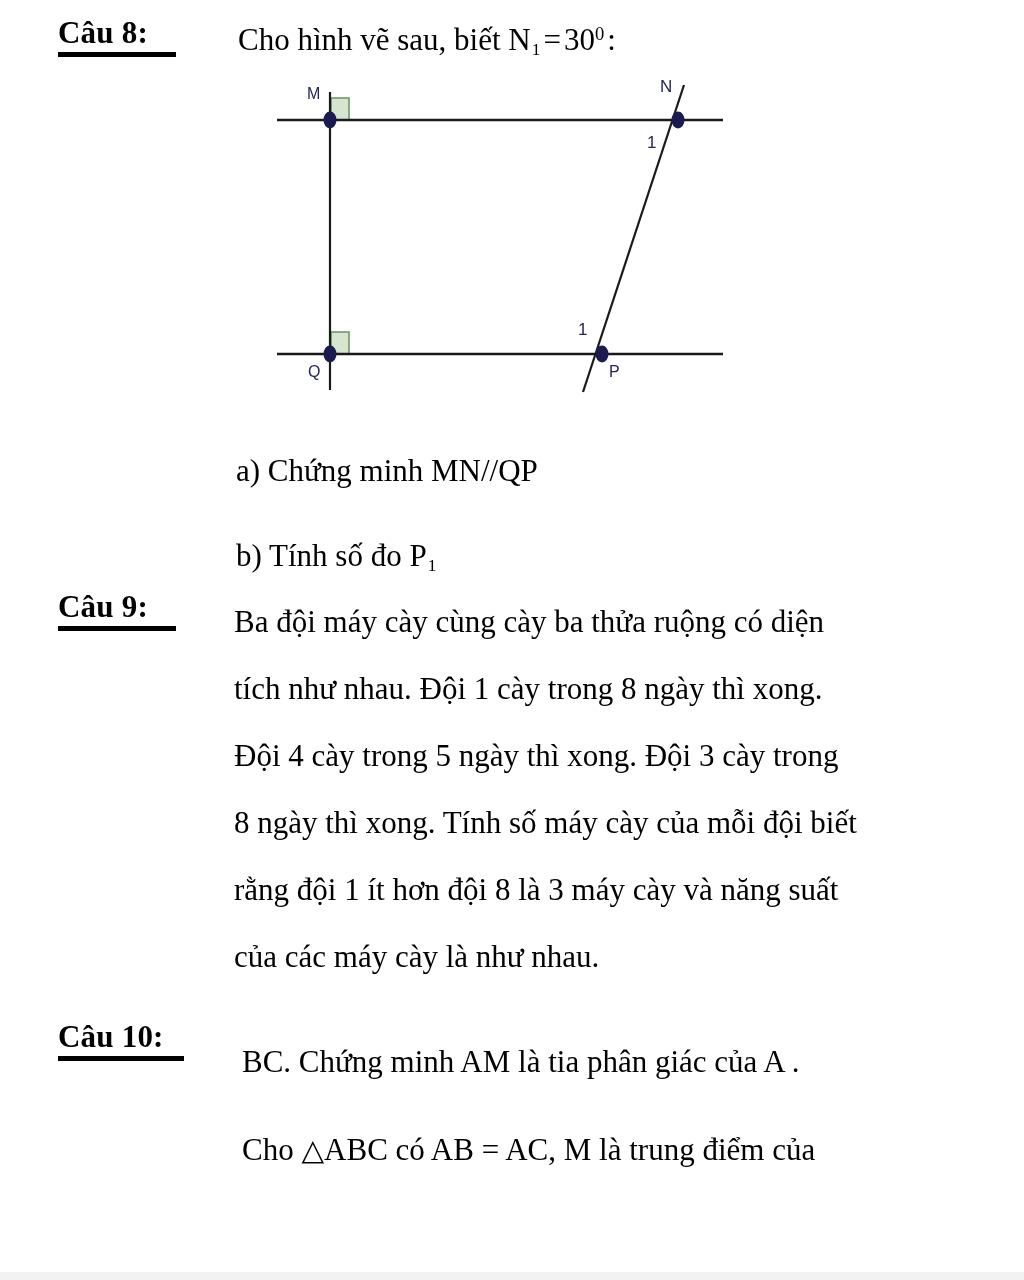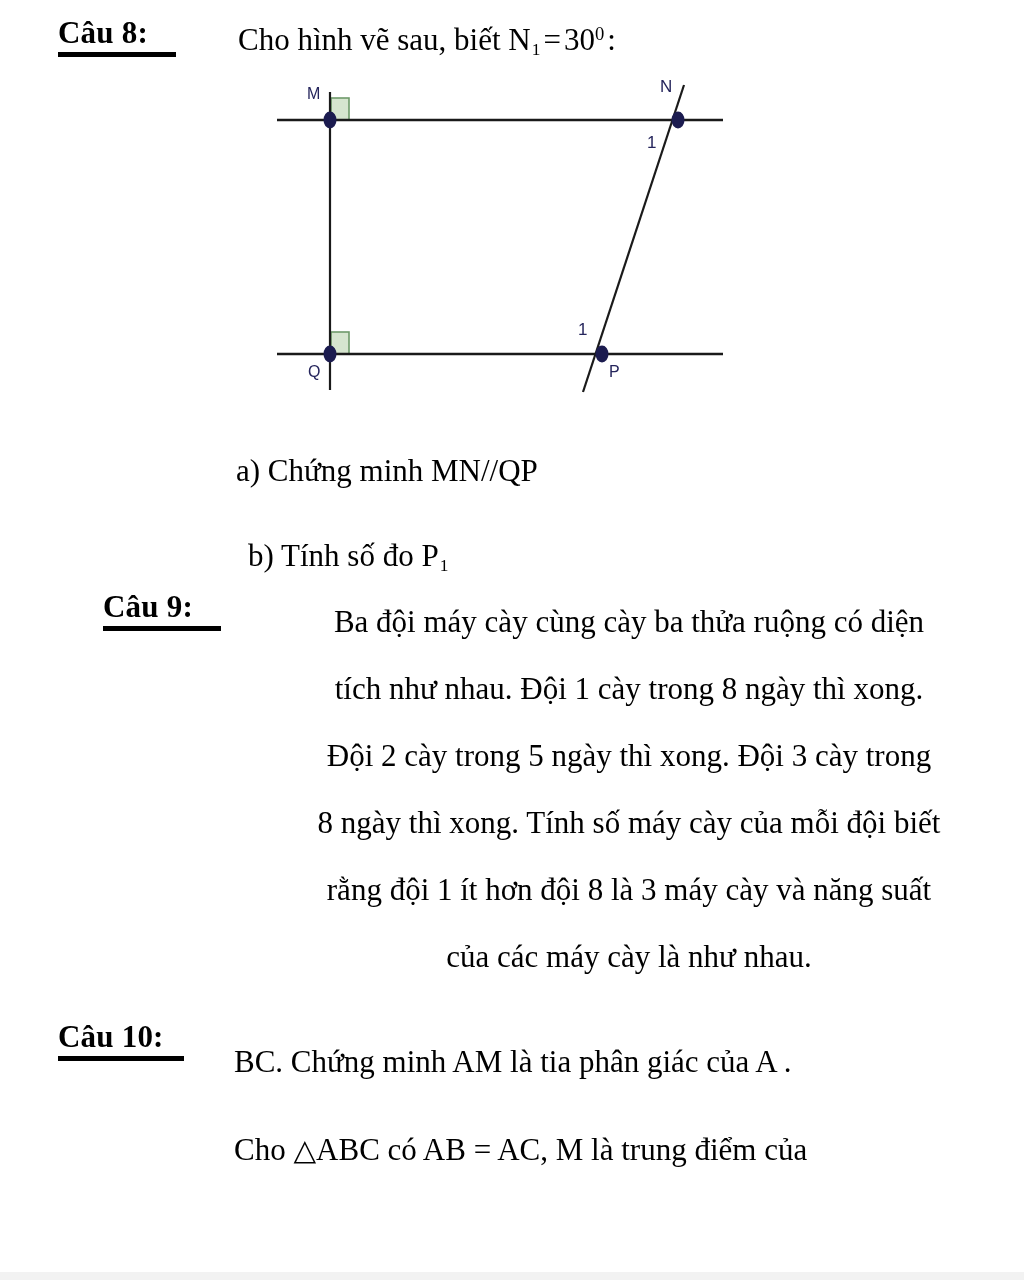--- a/index.html
+++ b/index.html
@@ -76,44 +76,43 @@
     position: absolute;
     left: 262px;
     top: 72px;
     width: 480px;
     height: 330px;
   }
   #figure svg { display: block; }
 
   
   #answer-a { left: 236px; top: 420px; }
-  #answer-b { left: 248px; top: 505px; }
+  #answer-b { left: 236px; top: 505px; }
   .sub-answer {
     position: absolute;
     font-size: 31px;
     line-height: 44px;
     white-space: nowrap;
     margin-top: 29px;
   }
 
   
   #cau9-row { left: 58px; top: 588px; }
-  #cau9-row .q-label { width: 118px; margin-left: 45px; }
+  #cau9-row .q-label { width: 118px; }
   #cau9-row .q-body {
-    margin-left: 46px;
+    margin-left: 58px;
     width: 724px;
-    text-align: center;
   }
   #cau9-row .q-body p {
     line-height: 67px;
     white-space: nowrap;
   }
 
   
-  #cau10-row { left: 58px; top: 1018px; }
+  #cau10-row { left: 58px; top: 1018px; gap: 8px; }
   #cau10-row .q-label { width: 126px; }
   #cau10-row .q-body {
     margin-left: 50px;
     width: 730px;
   }
   #cau10-row .q-body p {
     line-height: 88px;
     white-space: nowrap;
   }
   .tri-glyph { font-size: 0.95em; }
@@ -174,21 +173,21 @@
 
   <div class="sub-answer" id="answer-b">
     <span>b) Tính số đo </span><span class="math-var">P</span><sub class="idx">1</sub>
   </div>
 
   <div class="q-row" id="cau9-row">
     <div class="q-label">Câu 9:</div>
     <div class="q-body">
       <p>Ba đội máy cày cùng cày ba thửa ruộng có diện</p>
       <p>tích như nhau. Đội 1 cày trong 8 ngày thì xong.</p>
-      <p>Đội 2 cày trong 5 ngày thì xong. Đội 3 cày trong</p>
+      <p>Đội 4 cày trong 5 ngày thì xong. Đội 3 cày trong</p>
       <p>8 ngày thì xong. Tính số máy cày của mỗi đội biết</p>
       <p>rằng đội 1 ít hơn đội 8 là 3 máy cày và năng suất</p>
       <p>của các máy cày là như nhau.</p>
     </div>
   </div>
 
   <div class="q-row" id="cau10-row">
     <div class="q-label">Câu 10:</div>
     <div class="q-body">
       <p>BC. Chứng minh AM là tia phân giác của A .</p>

